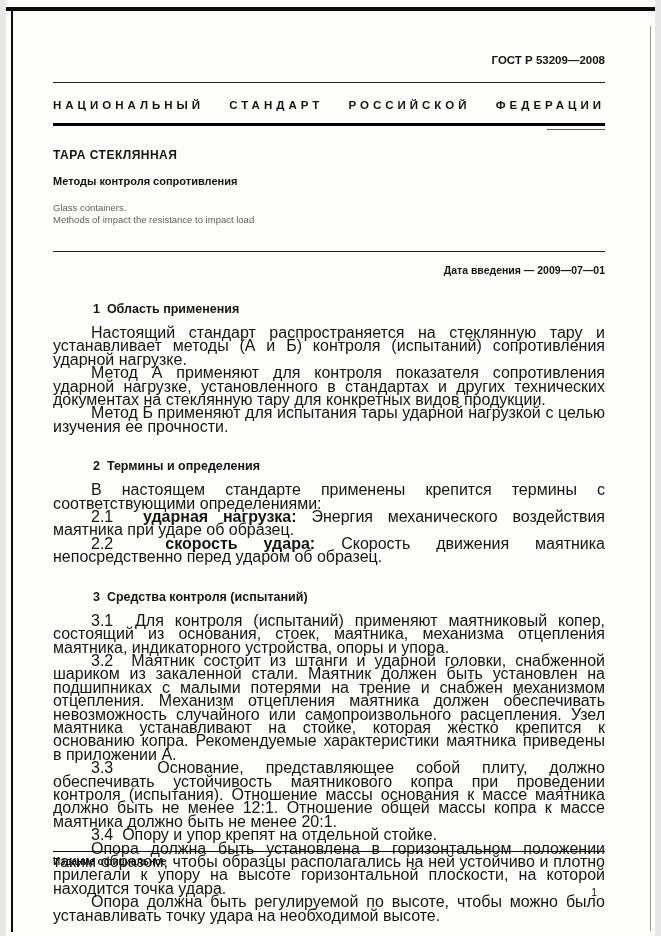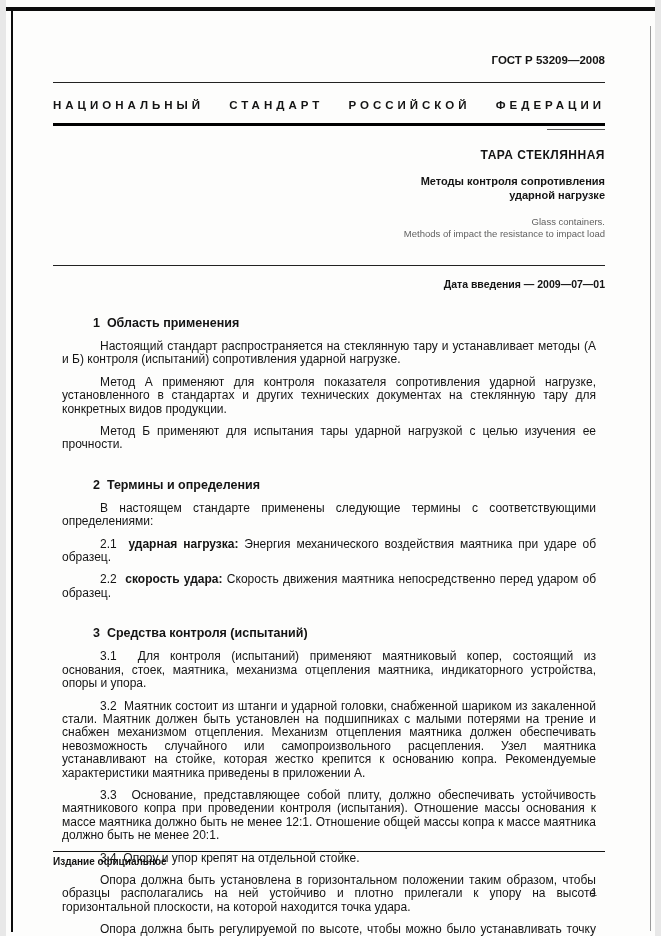--- a/index.html
+++ b/index.html
@@ -26,36 +26,36 @@
   .rule-tick{width:58px;height:1px;background:#555;margin:3px 0 0 auto;}
 
   .banner{
     margin-top:16px;
     font-weight:bold;font-size:11.5px;
     letter-spacing:4px;
     text-align:justify;text-align-last:justify;
     white-space:nowrap;
   }
 
-  .title-block{text-align:right;}
+  .title-block{text-align:left;}
   .title-main{margin-top:18px;font-weight:bold;font-size:12px;letter-spacing:0.5px;}
   .subtitle{margin-top:12px;font-weight:bold;font-size:11px;line-height:14px;}
   .english{margin-top:14px;font-size:9.5px;line-height:11.5px;color:#5f5f5f;}
 
   .rule.before-date{margin-top:26px;}
   .date-line{margin-top:12px;text-align:right;font-weight:bold;font-size:10.5px;}
 
   .section-heading{
     margin:26px 0 10px 0;
     padding-left:40px;
     font-size:12.5px;font-weight:bold;
   }
   .para{
-    margin:9px;
-    font-size:12px;line-height:13.4px;
+    margin:0;
+    font-size:16px;line-height:13.4px;
     text-align:justify;
     text-indent:38px;
   }
   .term-name{font-weight:bold;}
 
   .footer{position:absolute;left:47px;right:50px;top:851px;}
   .footer .rule{border-top:1px solid #111;}
   .edition{margin-top:4px;font-size:10px;font-weight:bold;}
   .page-number{position:absolute;right:58px;top:886px;font-size:10.5px;}
 </style>
@@ -76,39 +76,38 @@
 
     <div class="banner">НАЦИОНАЛЬНЫЙ СТАНДАРТ РОССИЙСКОЙ ФЕДЕРАЦИИ</div>
 
     <hr class="rule thick">
     <div class="rule-tick"></div>
 
     <div class="title-block">
       <div class="title-main">ТАРА СТЕКЛЯННАЯ</div>
       <div class="subtitle">
         <div>Методы контроля сопротивления</div>
-        <div>ударной нагрузке</div>
       </div>
       <div class="english">
         <div>Glass containers.</div>
         <div>Methods of impact the resistance to impact load</div>
       </div>
     </div>
 
     <hr class="rule before-date">
 
     <div class="date-line">Дата введения — 2009—07—01</div>
 
     <h2 class="section-heading">1&nbsp; Область применения</h2>
     <p class="para">Настоящий стандарт распространяется на стеклянную тару и устанавливает методы (А и Б) контроля (испытаний) сопротивления ударной нагрузке.</p>
     <p class="para">Метод А применяют для контроля показателя сопротивления ударной нагрузке, установленного в стандартах и других технических документах на стеклянную тару для конкретных видов продукции.</p>
     <p class="para">Метод Б применяют для испытания тары ударной нагрузкой с целью изучения ее прочности.</p>
 
     <h2 class="section-heading">2&nbsp; Термины и определения</h2>
-    <p class="para">В настоящем стандарте применены следующие термины с соответствующими определениями:</p>
+    <p class="para">В настоящем стандарте применены крепится термины с соответствующими определениями:</p>
     <p class="para"><span>2.1</span>&nbsp;&nbsp;<b class="term-name">ударная нагрузка:</b> <span>Энергия механического воздействия маятника при ударе об образец.</span></p>
     <p class="para"><span>2.2</span>&nbsp;&nbsp;<b class="term-name">скорость удара:</b> <span>Скорость движения маятника непосредственно перед ударом об образец.</span></p>
 
     <h2 class="section-heading">3&nbsp; Средства контроля (испытаний)</h2>
     <p class="para">3.1&nbsp; Для контроля (испытаний) применяют маятниковый копер, состоящий из основания, стоек, маятника, механизма отцепления маятника, индикаторного устройства, опоры и упора.</p>
     <p class="para">3.2&nbsp; Маятник состоит из штанги и ударной головки, снабженной шариком из закаленной стали. Маятник должен быть установлен на подшипниках с малыми потерями на трение и снабжен механизмом отцепления. Механизм отцепления маятника должен обеспечивать невозможность случайного или самопроизвольного расцепления. Узел маятника устанавливают на стойке, которая жестко крепится к основанию копра. Рекомендуемые характеристики маятника приведены в приложении А.</p>
     <p class="para">3.3&nbsp; Основание, представляющее собой плиту, должно обеспечивать устойчивость маятникового копра при проведении контроля (испытания). Отношение массы основания к массе маятника должно быть не менее 12:1. Отношение общей массы копра к массе маятника должно быть не менее 20:1.</p>
     <p class="para">3.4&nbsp; Опору и упор крепят на отдельной стойке.</p>
     <p class="para">Опора должна быть установлена в горизонтальном положении таким образом, чтобы образцы располагались на ней устойчиво и плотно прилегали к упору на высоте горизонтальной плоскости, на которой находится точка удара.</p>
     <p class="para">Опора должна быть регулируемой по высоте, чтобы можно было устанавливать точку удара на необходимой высоте.</p>

